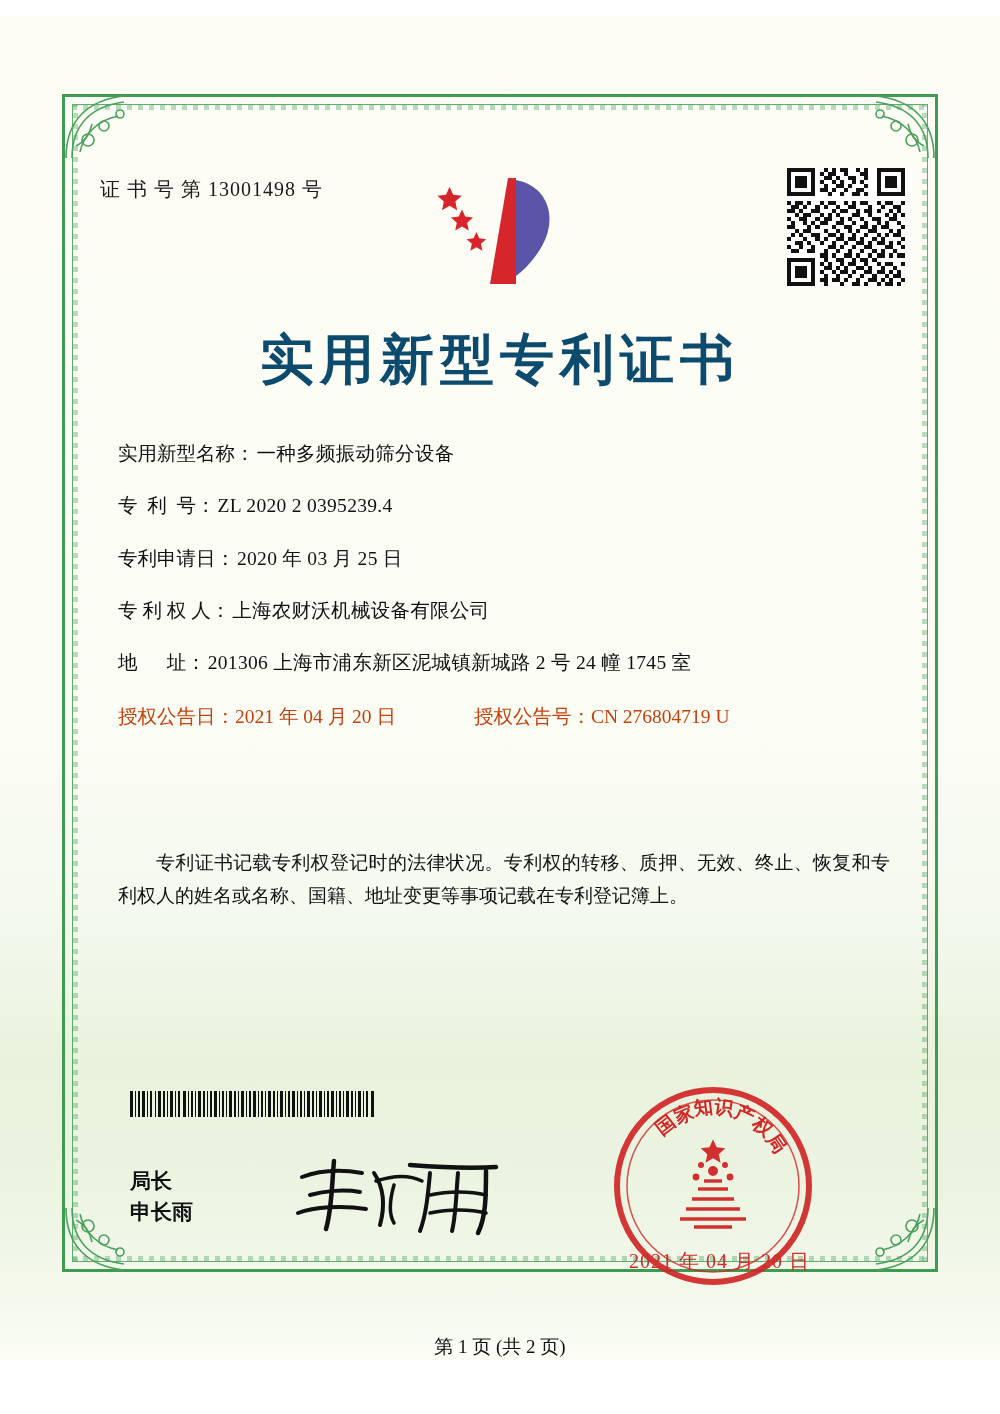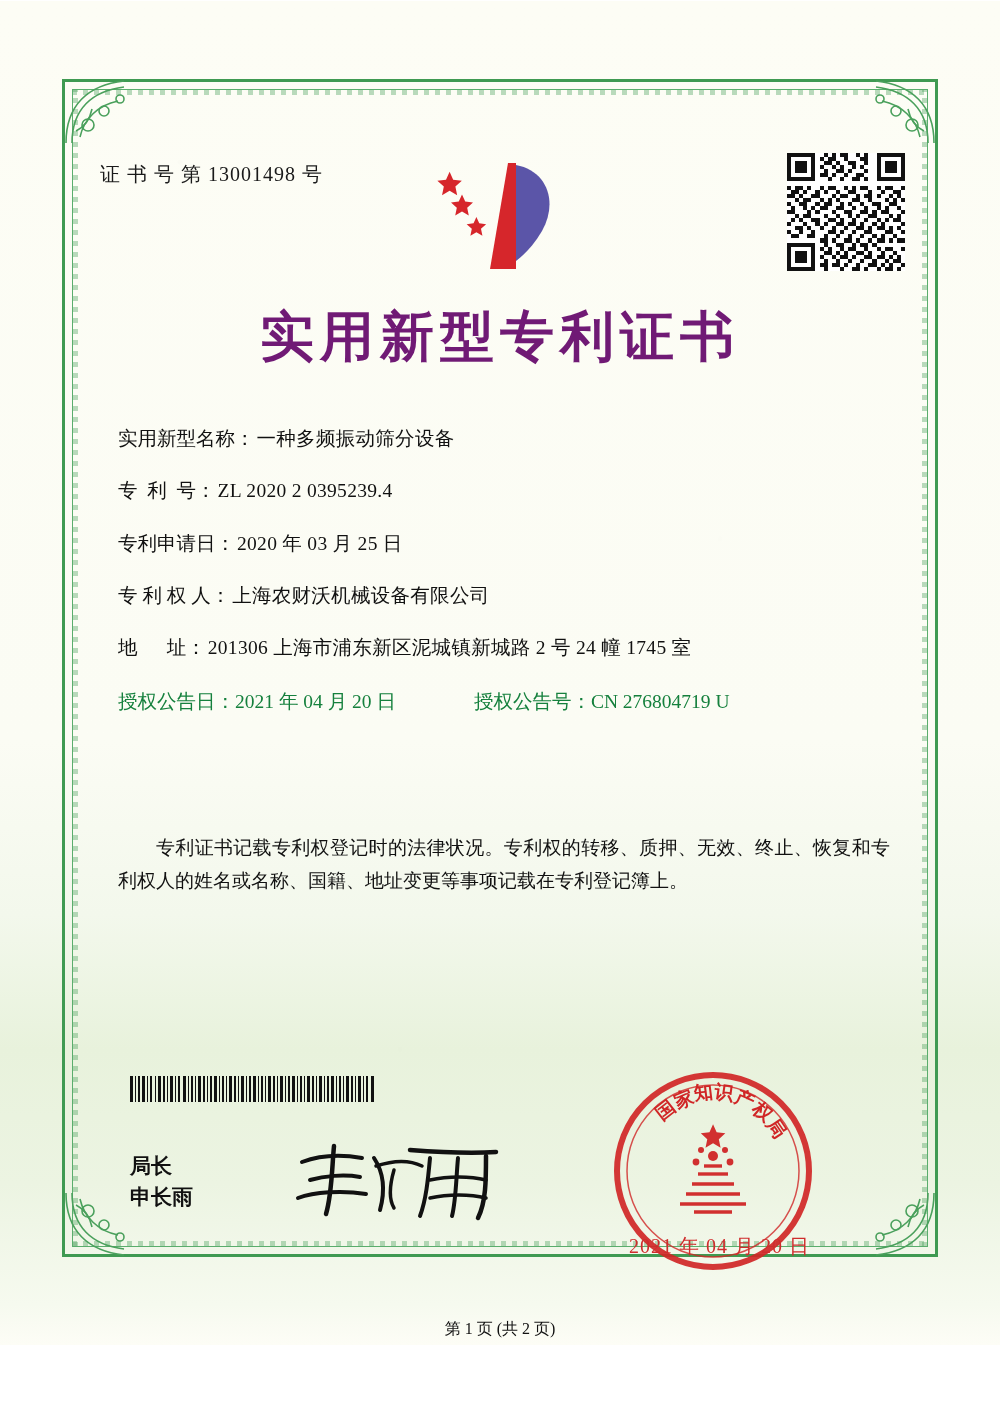--- a/index.html
+++ b/index.html
@@ -7,21 +7,21 @@
     padding: 0;
     background: #ffffff;
   }
   body {
     font-family: "Liberation Serif", "DejaVu Serif", serif;
   }
   .page {
     position: relative;
     width: 1000px;
     height: 1344px;
-    margin: 1px auto;
+    margin: 16px auto;
     background: #fdfdf6;
     overflow: hidden;
   }
   
   .paper-tint {
     position: absolute;
     inset: 0;
     background:
       linear-gradient(to bottom, #fdfdf5 0%, #fbfcf4 55%, #f3f8ec 68%, #e8f2dc 78%, #ecf4e2 88%, #f6faef 97%, #fdfdf6 100%);
   }
@@ -103,26 +103,26 @@
     right: 95px;
     top: 152px;
     width: 118px;
     height: 118px;
   }
 
   .title {
     position: absolute;
     left: 0;
     right: 0;
-    top: 300px;
+    top: 308px;
     text-align: center;
     font-size: 54px;
     font-weight: bold;
     letter-spacing: 6px;
-    color: #701a75;
+    color: #0c4a6e;
     font-family: "DejaVu Serif", "Liberation Serif", serif;
   }
 
   .fields {
     position: absolute;
     left: 118px;
     right: 110px;
     top: 425px;
   }
   .field {
@@ -138,21 +138,21 @@
     flex: 0 0 auto;
   }
   .field .val {
     margin-left: 2px;
     letter-spacing: .3px;
   }
   .field-row2 {
     display: flex;
     align-items: baseline;
     font-size: 19.5px;
-    color: #15803d;
+    color: #c2410c;
     margin-bottom: 18px;
   }
   .field-row2 .g2 { margin-left: 78px; }
 
   .para {
     position: absolute;
     left: 118px;
     right: 110px;
     top: 830px;
     font-size: 19px;
@@ -205,21 +205,21 @@
     color: #cf2c2c;
     letter-spacing: 1px;
   }
 
   .page-no {
     position: absolute;
     left: 0;
     right: 0;
     top: 1318px;
     text-align: center;
-    font-size: 16px;
+    font-size: 19px;
     color: #111;
   }
   .footer-note {
     position: absolute;
     left: 0;
     right: 0;
     top: 1378px;
     text-align: center;
     font-size: 13px;
     color: #111;

